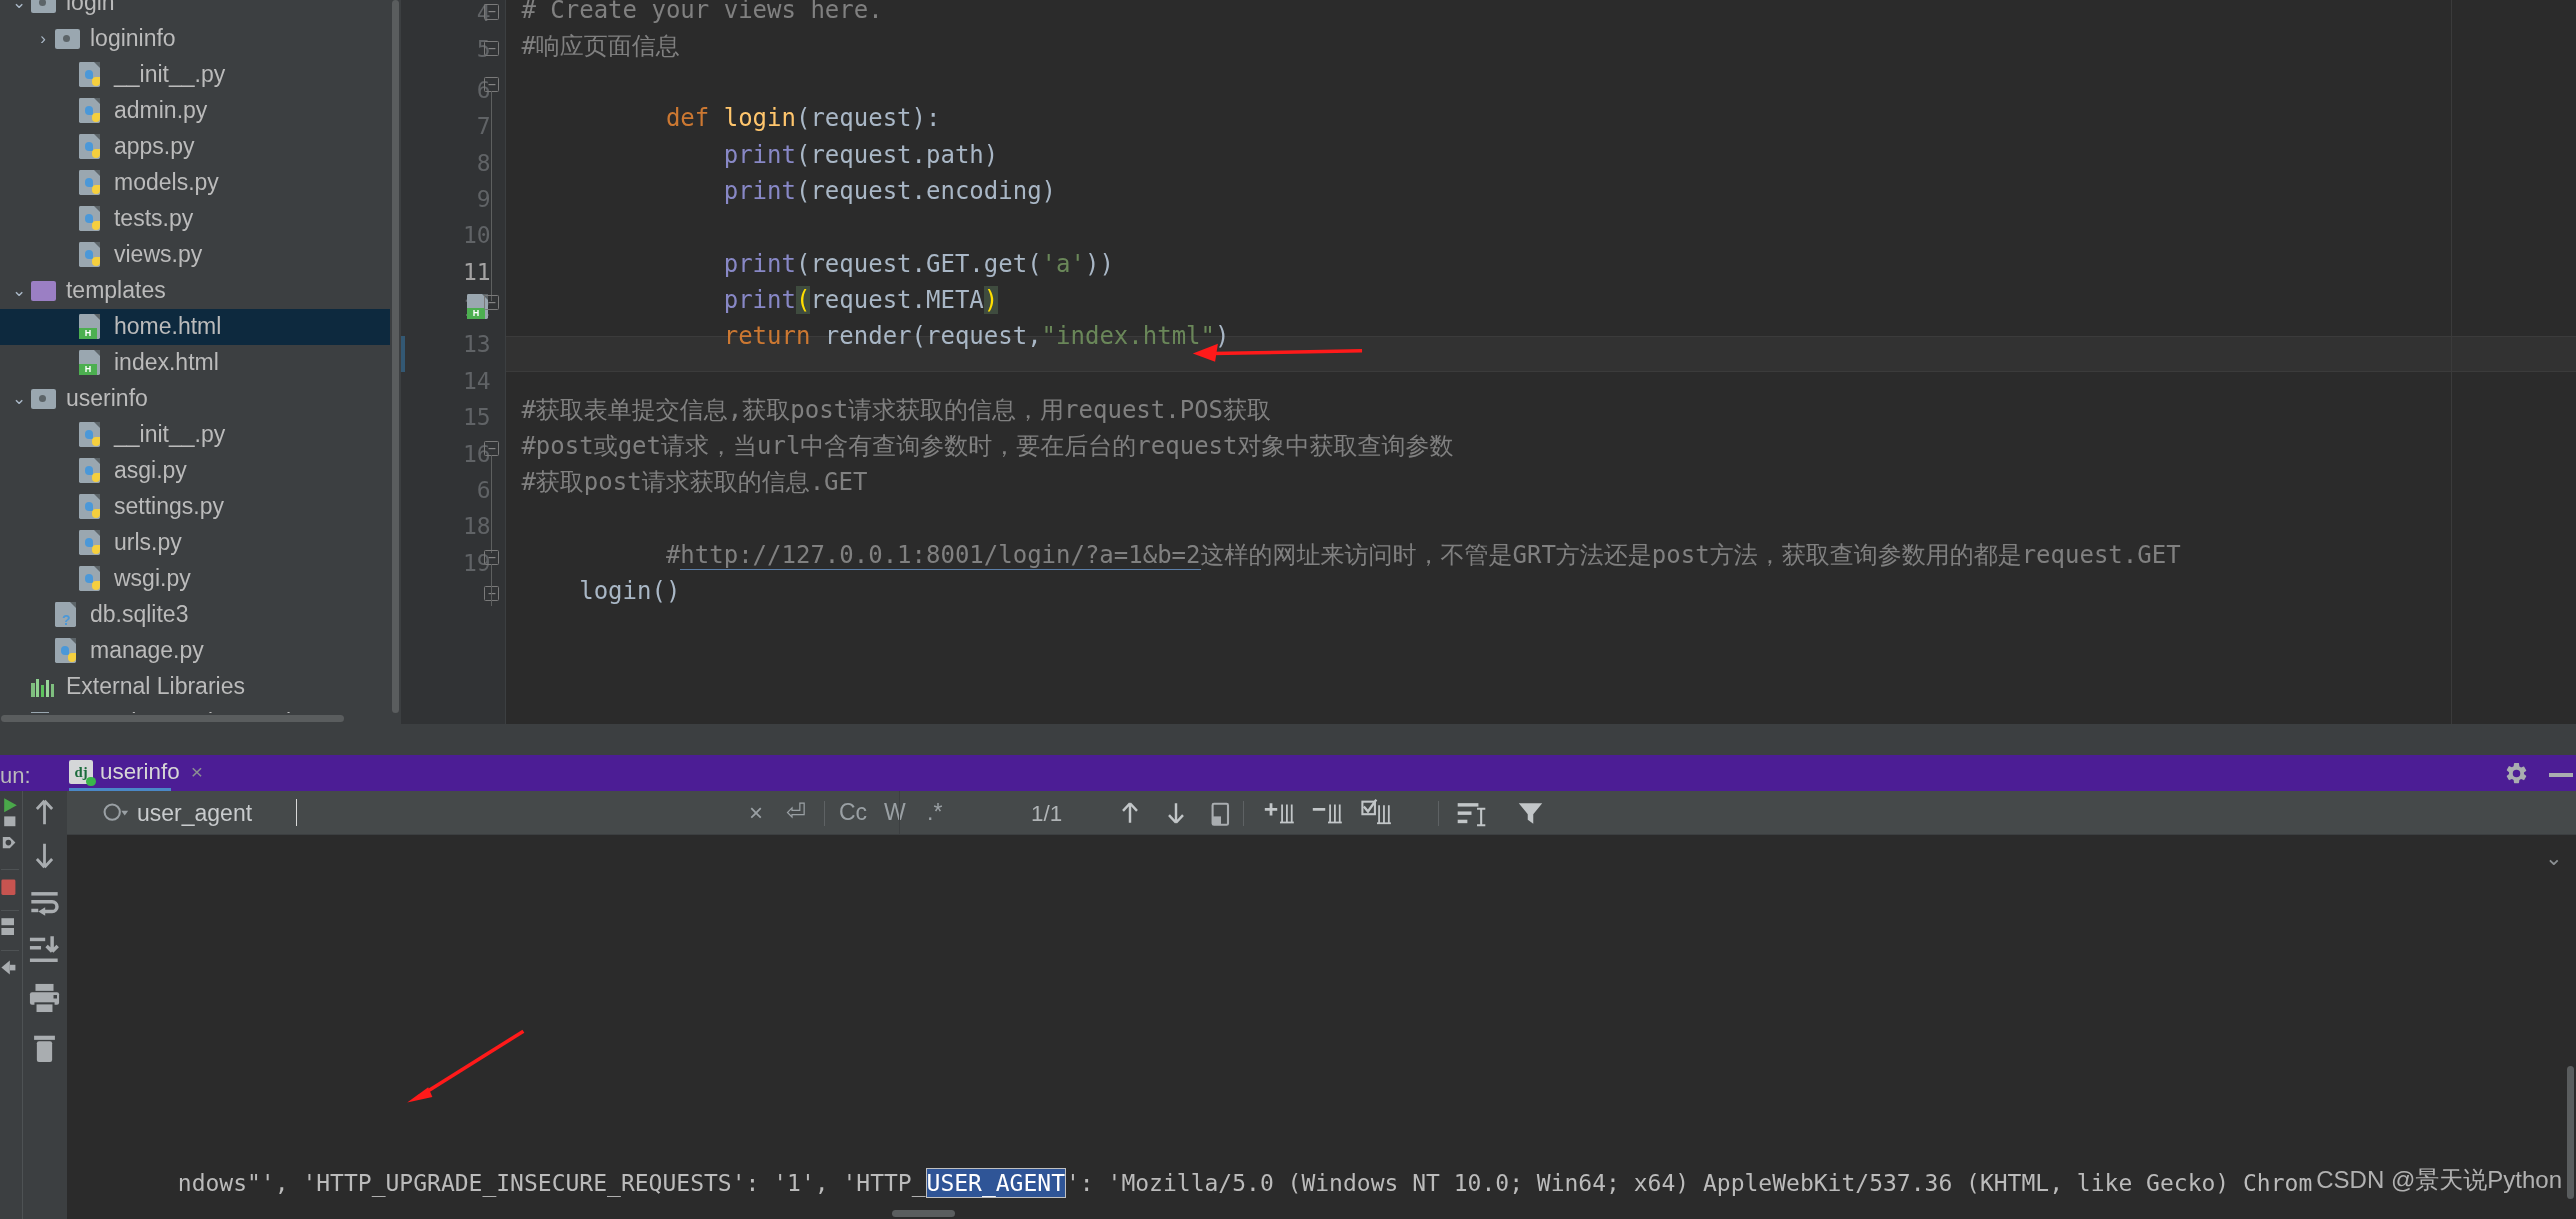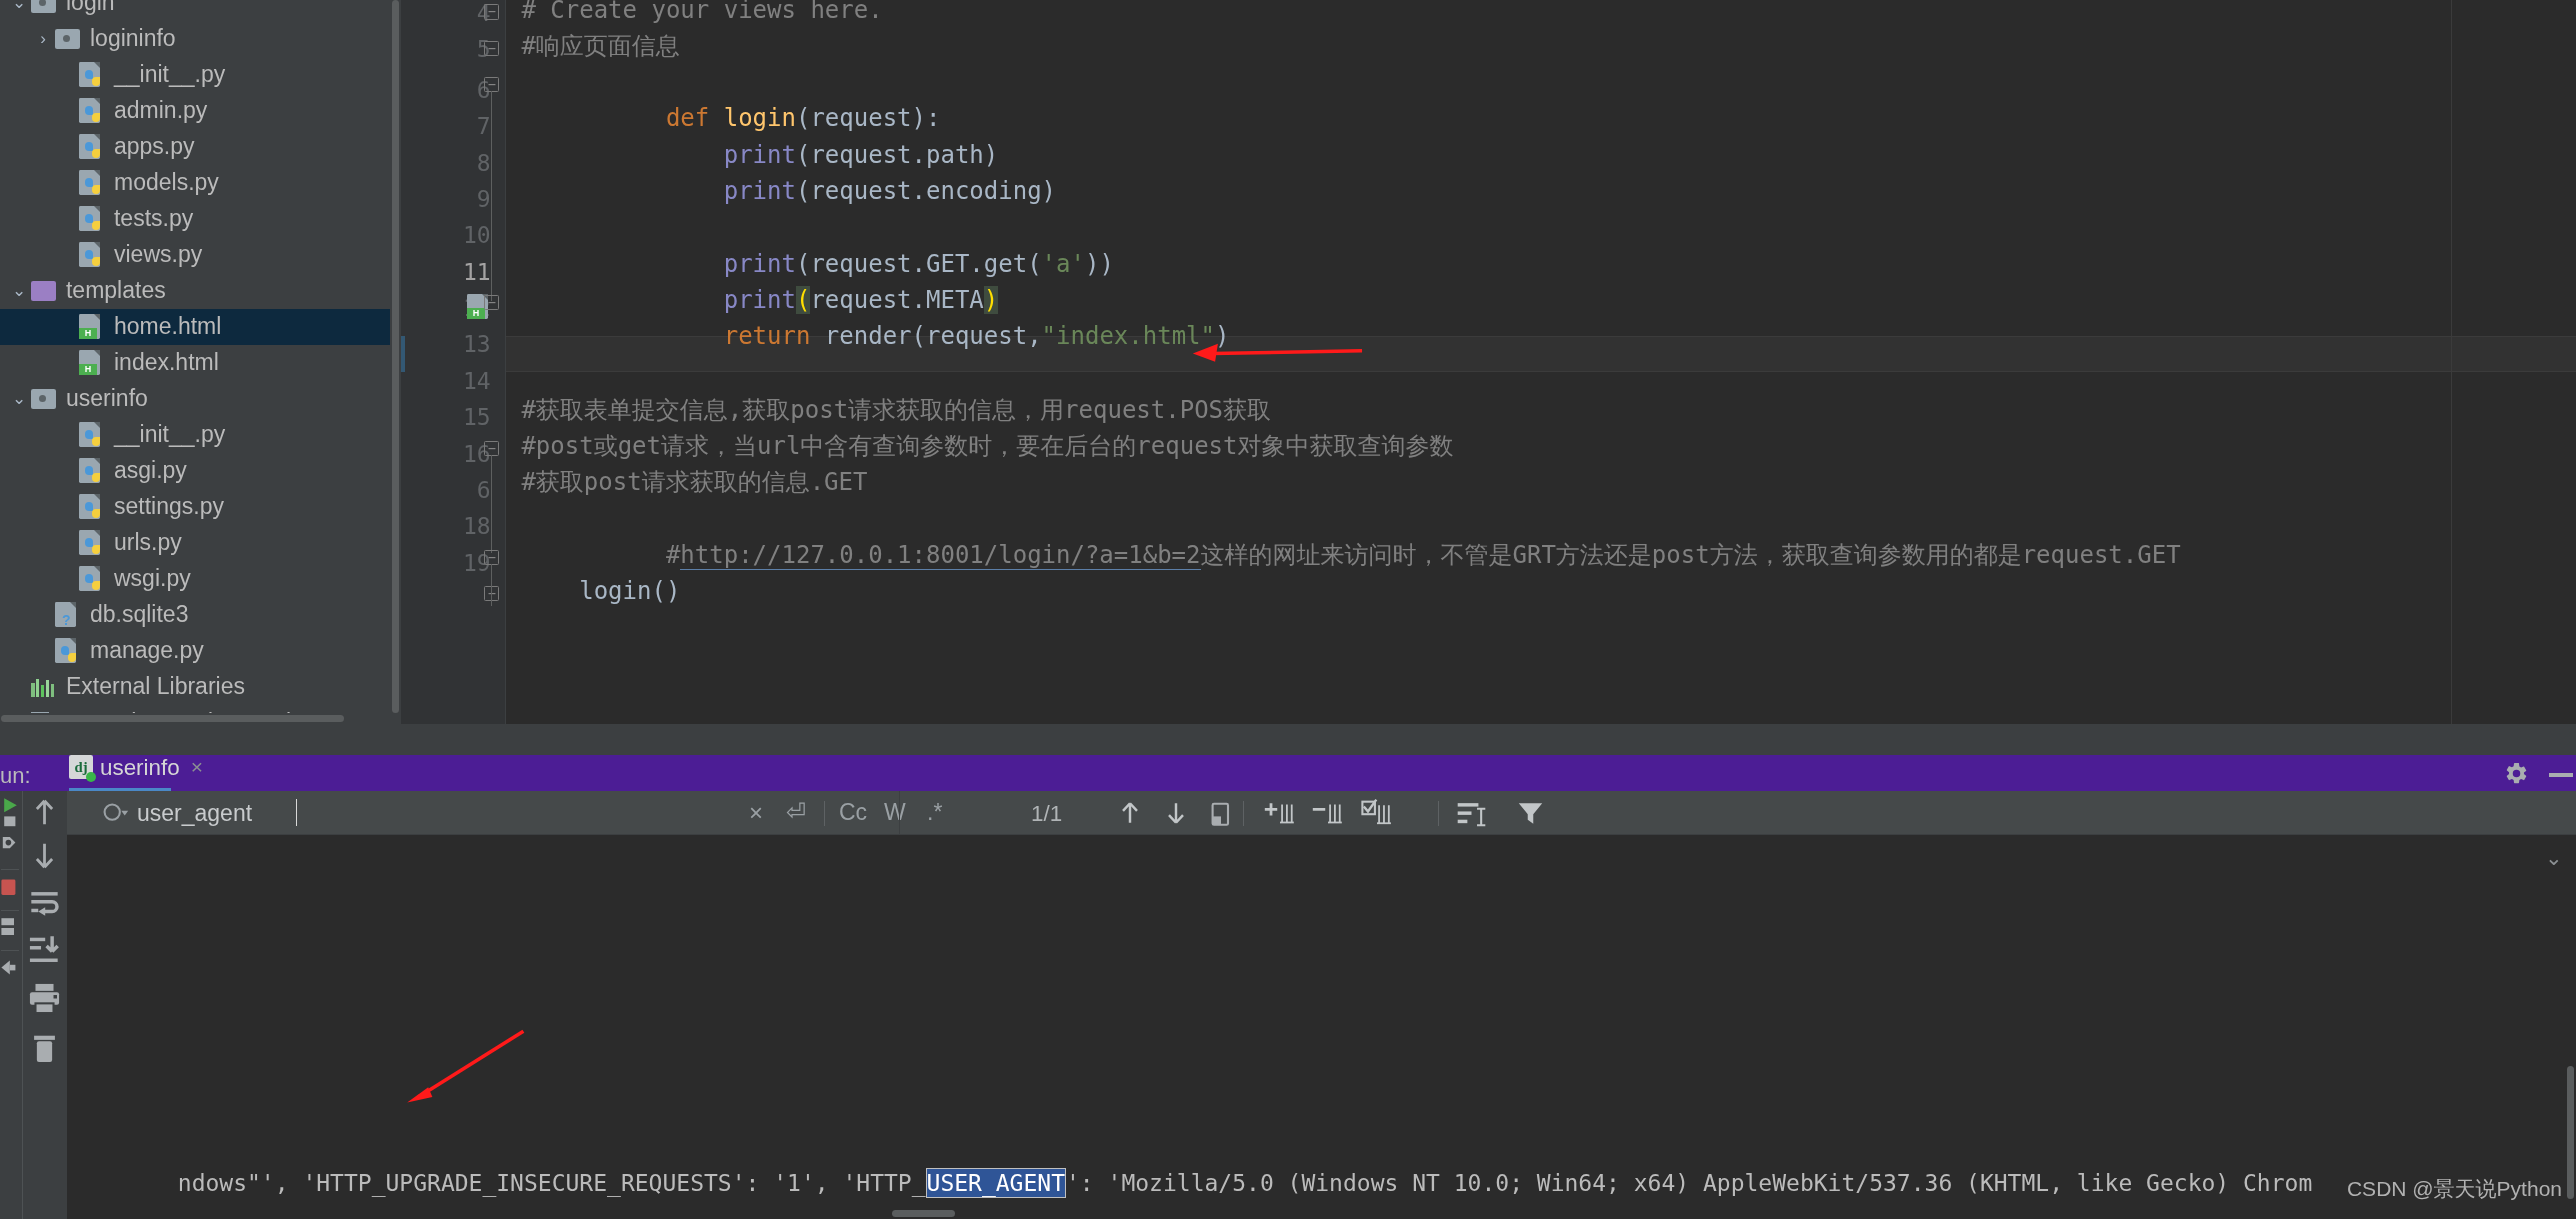--- a/index.html
+++ b/index.html
@@ -128,21 +128,21 @@
   #run-panel {
     position:absolute; left:0; top:755px; width:2576px; height:464px; background:#3c3f41;
   }
   #run-tabbar {
     position:absolute; left:0; top:0; width:2576px; height:36px; background:#4c1d95;
   }
   #run-label {
     position:absolute; left:0px; top:7.7px; color:#bbbbbb; font-size:22px;
   }
   #run-tab {
-    position:absolute; left:62px; top:0; height:33px; display:flex; padding: 0 7px;
+    position:absolute; left:62px; top:0; height:33px; display:flex; align-items:center; padding: 0 7px;
   }
   .dj-icon { width:24px; height:24px; background:#d5d7d8; border-radius:2.1px; position:relative; margin-right:7px;}
   .dj-icon span { position:absolute; left:0; top:0; width:24px; height:24px; line-height:24px; text-align:center;
                   font-size:14.7px; font-weight:bold; color:#1a6b3c; font-family:"Liberation Serif", serif;}
   .dj-icon:after { content:""; position:absolute; right:-2.8px; bottom:-2.8px; width:9.8px; height:9.8px; border-radius:50%; background:#39b54a;}
   #run-tab-label { color:#d6d6d6; font-size:22.4px; }
   #run-tab-close { color:#8b8f92; font-size:21px; margin-left:11.2px; }
   #run-tab-underline { position:absolute; left:69px; top:33px; width:102px; height:3.5px; background:#4a88c7;}
   #gear-icon-wrap { position:absolute; left:2504px; top:5.6px; width:25px; height:25px; }
   #minimize-icon { position:absolute; left:2549px; top:18px; width:24px; height:3.5px; background:#a9adb0;}
@@ -192,21 +192,21 @@
     background:#2f5597; border:1.4px solid #c0c0c0; padding: 1.4px 0; color:#ffffff;
   }
   #console-arrow { position:absolute; left:336px; top:192px; width:126px; height:77px;}
   #console-hscroll { position:absolute; left:0; bottom:0px; width:2509px; height:12.6px; background:#2b2b2b;}
   #console-hscroll .thumb { position:absolute; left:825px; top:2.8px; width:63px; height:7px; background:#5a5d5e; border-radius:3.5px;}
   #console-vscroll { position:absolute; right:0; top:0; width:11.2px; height:385px; background:#2b2b2b;}
   #console-vscroll .thumb { position:absolute; left:2.1px; top:231px; width:7px; height:133px; background:#5a5d5e; border-radius:3.5px;}
   #chevron-console { position:absolute; left:2545px; top:91px; color:#8b8f92; font-size:21px;}
 
   #watermark {
-    position:absolute; right:14px; bottom:16px; color:#c9c9c9; font-size:21px; opacity:.85;
+    position:absolute; right:14px; bottom:23px; color:#c9c9c9; font-size:24px; opacity:.85;
     font-family:"Liberation Sans", sans-serif;
   }
 </style>
 </head>
 <body>
 
 <div id="app">
 
   <div id="editor-area">
 

